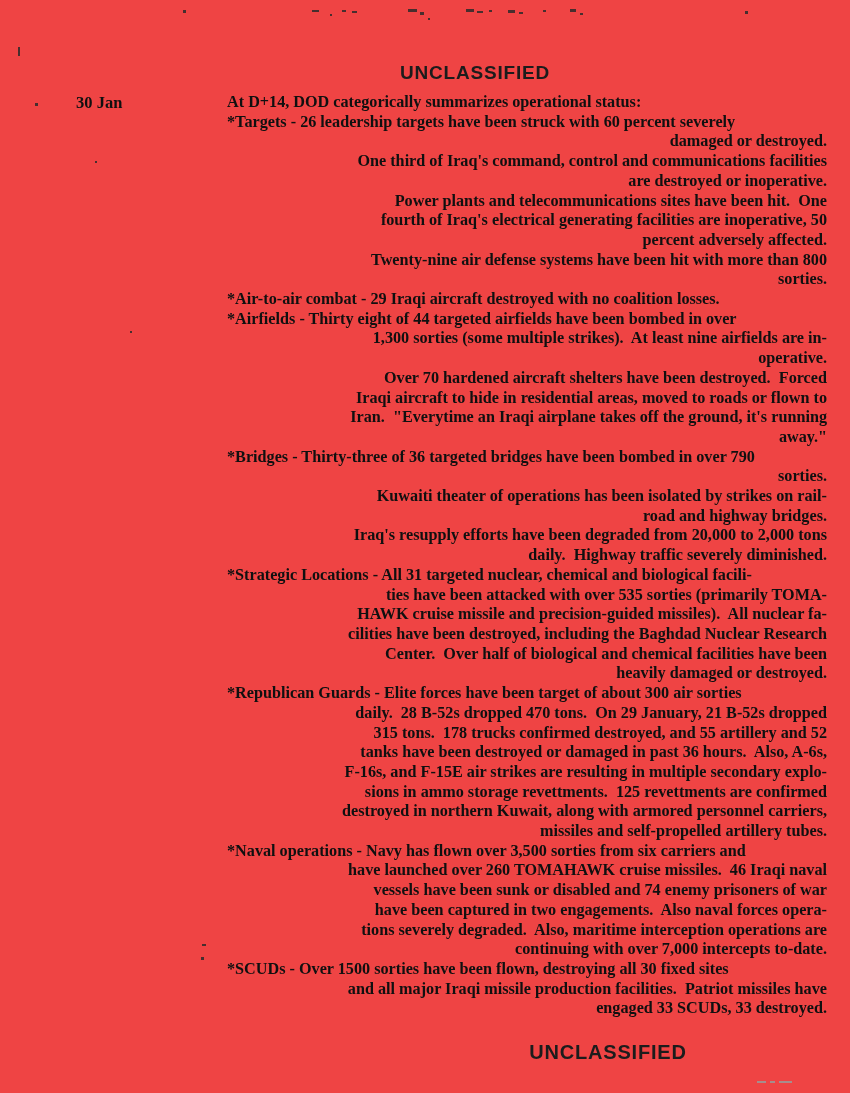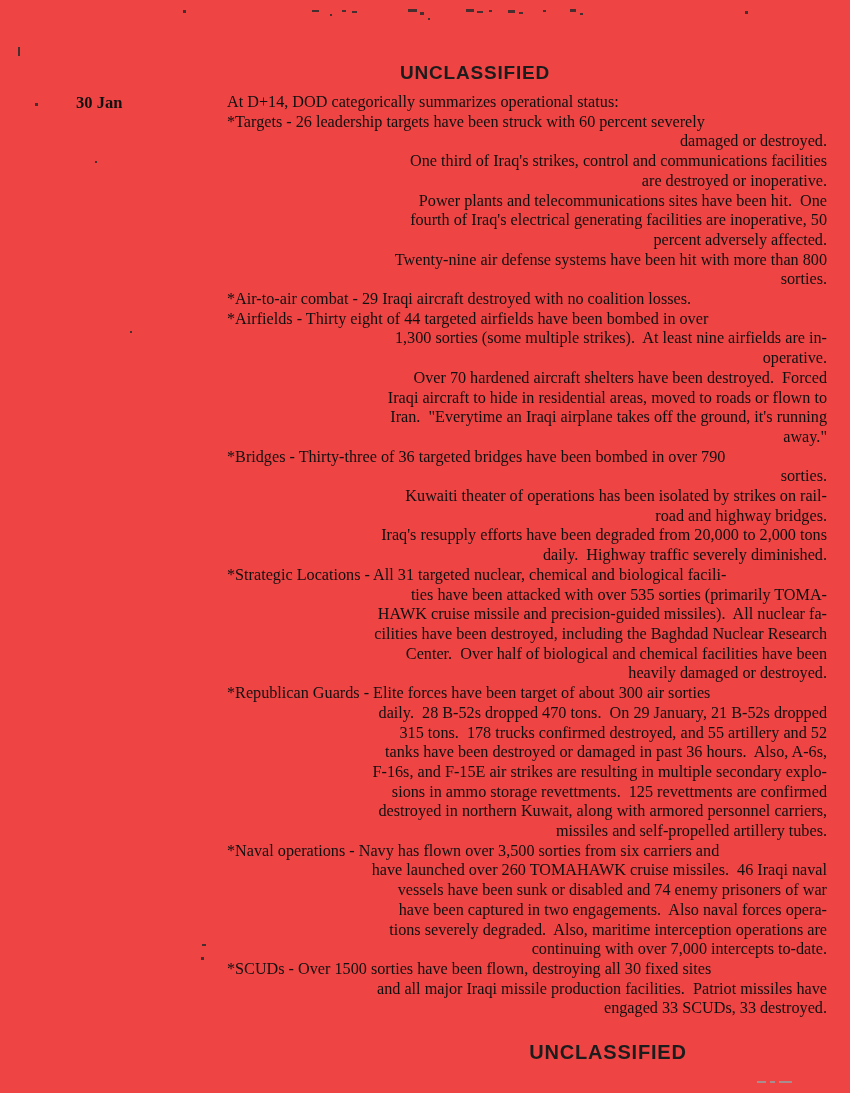--- a/index.html
+++ b/index.html
@@ -47,41 +47,41 @@
   }
   .doc-body {
     position: absolute;
     top: 93px;
     left: 227px;
     width: 600px;
     font-size: 16.2px;
     line-height: 19.7px;
     color: #101010;
   }
-  .line { white-space: pre; }
+  .line { white-space: pre; font-weight: bold; }
   .indent-1 { padding-left: 51px; text-align: right; }
   .speck {
     position: absolute;
     background: #2a2a2a;
     opacity: 0.85;
   }
 </style>
 </head>
 <body>
 
 <div class="page">
   <div class="classification-header">UNCLASSIFIED</div>
 
   <div class="entry-date">30 Jan</div>
 
   <div class="doc-body">
       <div class="line indent-0">At D+14, DOD categorically summarizes operational status:</div>
       <div class="line indent-0">*Targets - 26 leadership targets have been struck with 60 percent severely</div>
       <div class="line indent-1">damaged or destroyed.</div>
-      <div class="line indent-1">One third of Iraq's strikes, control and communications facilities</div>
+      <div class="line indent-1">One third of Iraq's command, control and communications facilities</div>
       <div class="line indent-1">are destroyed or inoperative.</div>
       <div class="line indent-1">Power plants and telecommunications sites have been hit.  One</div>
       <div class="line indent-1">fourth of Iraq's electrical generating facilities are inoperative, 50</div>
       <div class="line indent-1">percent adversely affected.</div>
       <div class="line indent-1">Twenty-nine air defense systems have been hit with more than 800</div>
       <div class="line indent-1">sorties.</div>
       <div class="line indent-0">*Air-to-air combat - 29 Iraqi aircraft destroyed with no coalition losses.</div>
       <div class="line indent-0">*Airfields - Thirty eight of 44 targeted airfields have been bombed in over</div>
       <div class="line indent-1">1,300 sorties (some multiple strikes).  At least nine airfields are in-</div>
       <div class="line indent-1">operative.</div>

